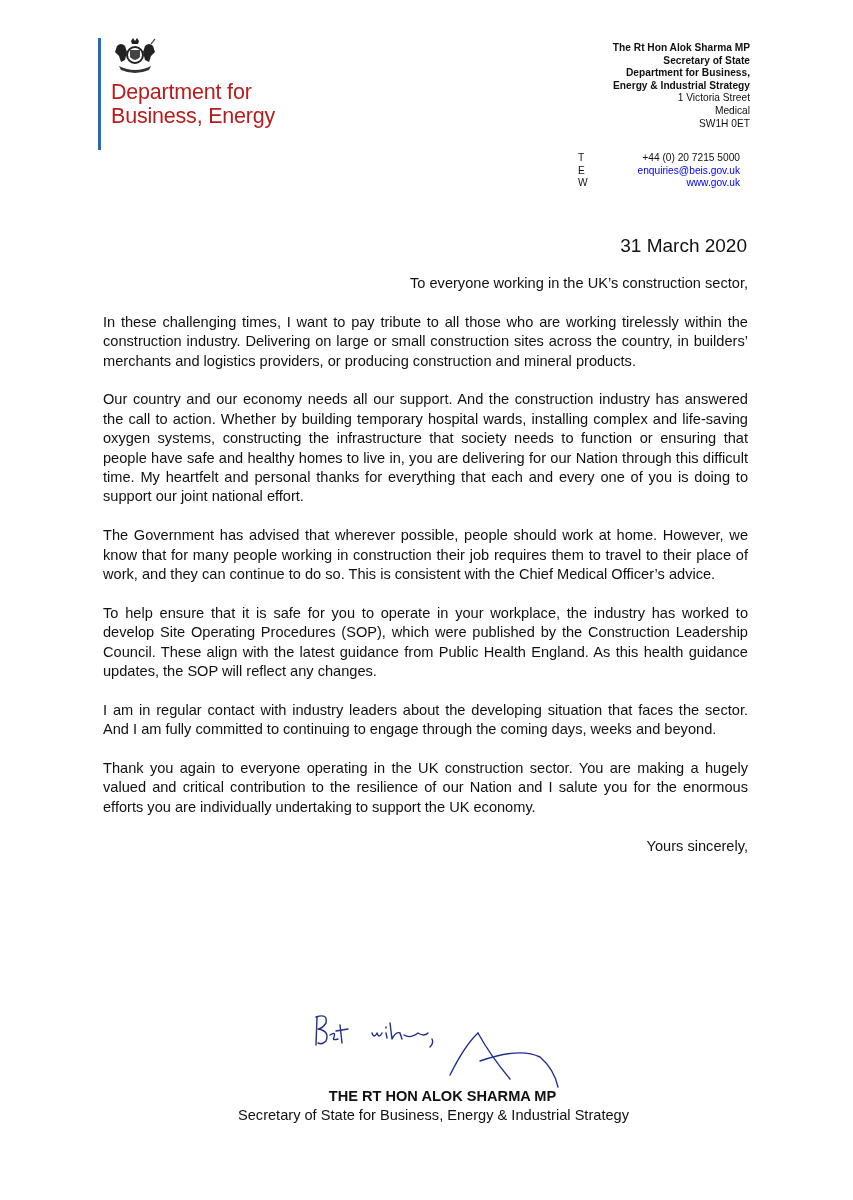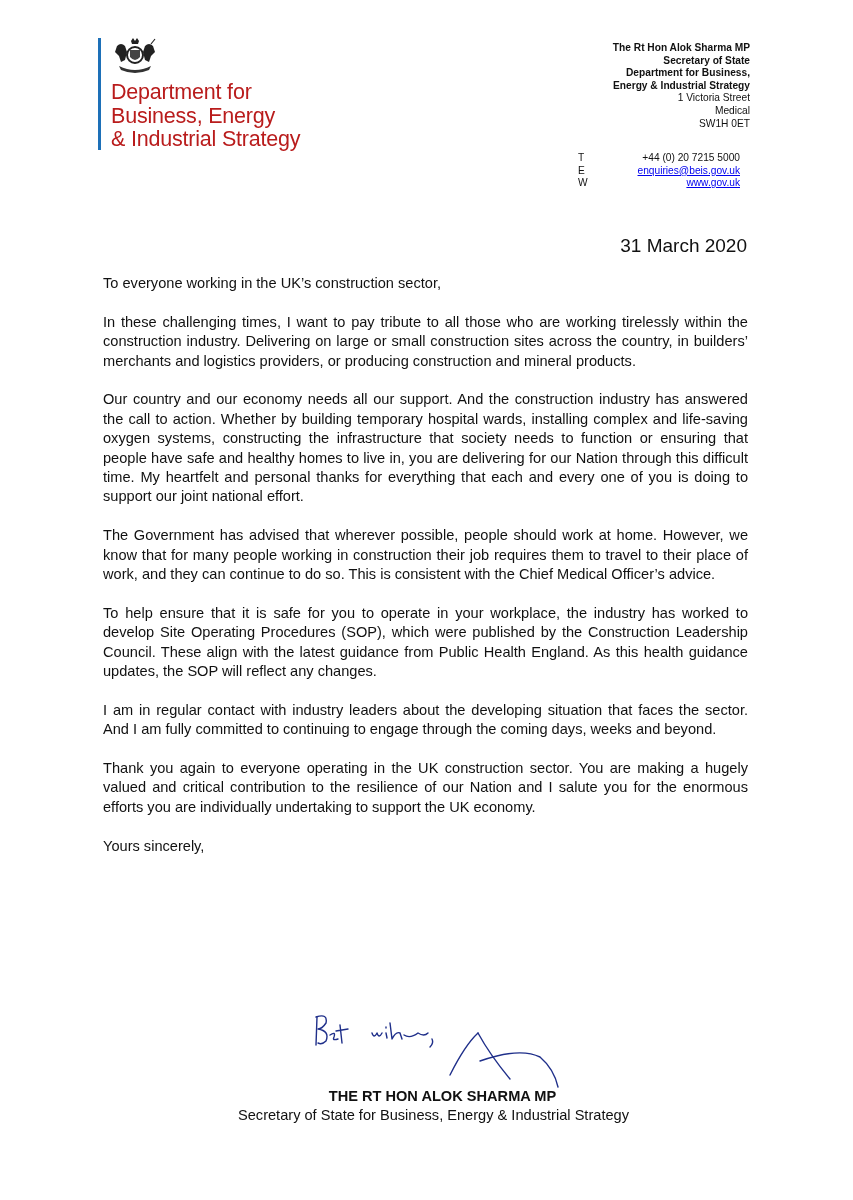--- a/index.html
+++ b/index.html
@@ -55,21 +55,20 @@
       width: 162px;
       font-size: 10.2px;
       line-height: 12.6px;
     }
     .contact-row {
       display: flex;
       justify-content: space-between;
     }
     .contact-row a {
       color: #0000ee;
-      text-decoration: underline;
     }
 
     .date {
       position: absolute;
       right: 106px;
       top: 235px;
       font-size: 19px;
     }
 
     .body-text {
@@ -77,21 +76,21 @@
       left: 103px;
       top: 274px;
       width: 645px;
       font-size: 14.6px;
       line-height: 19.4px;
     }
     .body-text p {
       margin: 0 0 19.4px 0;
       text-align: justify;
     }
-    .body-text p.salutation { text-align: left; }
+    .body-text p.salutation { text-align: right; }
 
     .signature {
       position: absolute;
       left: 300px;
       top: 1005px;
       width: 310px;
       height: 85px;
     }
 
     .signoff {
@@ -127,21 +126,20 @@
     <path d="M4 8 Q8 4 12 8 L14 14 L12 22 L8 24 L6 18 L2 14 Z" fill="#222"></path>
 
     <path d="M40 8 Q36 4 32 8 L30 14 L32 22 L36 24 L38 18 L42 14 Z" fill="#222"></path>
     <path d="M38 6 L42 1" stroke="#222" stroke-width="1.2"></path>
 
     <path d="M6 28 Q22 36 38 28 L36 32 Q22 38 8 32 Z" fill="#333"></path>
   </svg>
   <div class="dept-name">
     <div>Department for</div>
     <div>Business, Energy</div>
-    <div>&amp; Industrial Strategy</div>
   </div>
 </div>
 
 <div class="sender">
   <div class="bold">The Rt Hon Alok Sharma MP</div>
   <div class="bold">Secretary of State</div>
   <div class="bold">Department for Business,</div>
   <div class="bold">Energy &amp; Industrial Strategy</div>
   <div>1 Victoria Street</div>
   <div>Medical</div>

